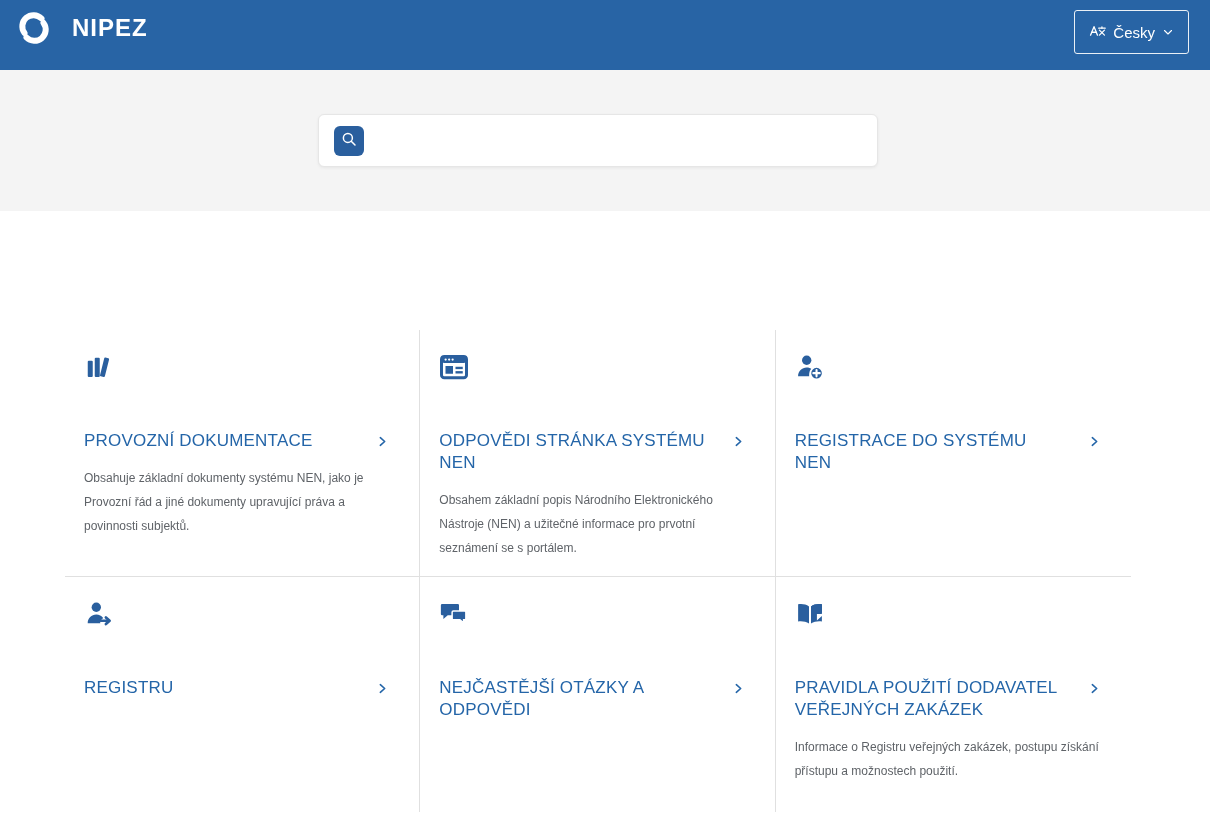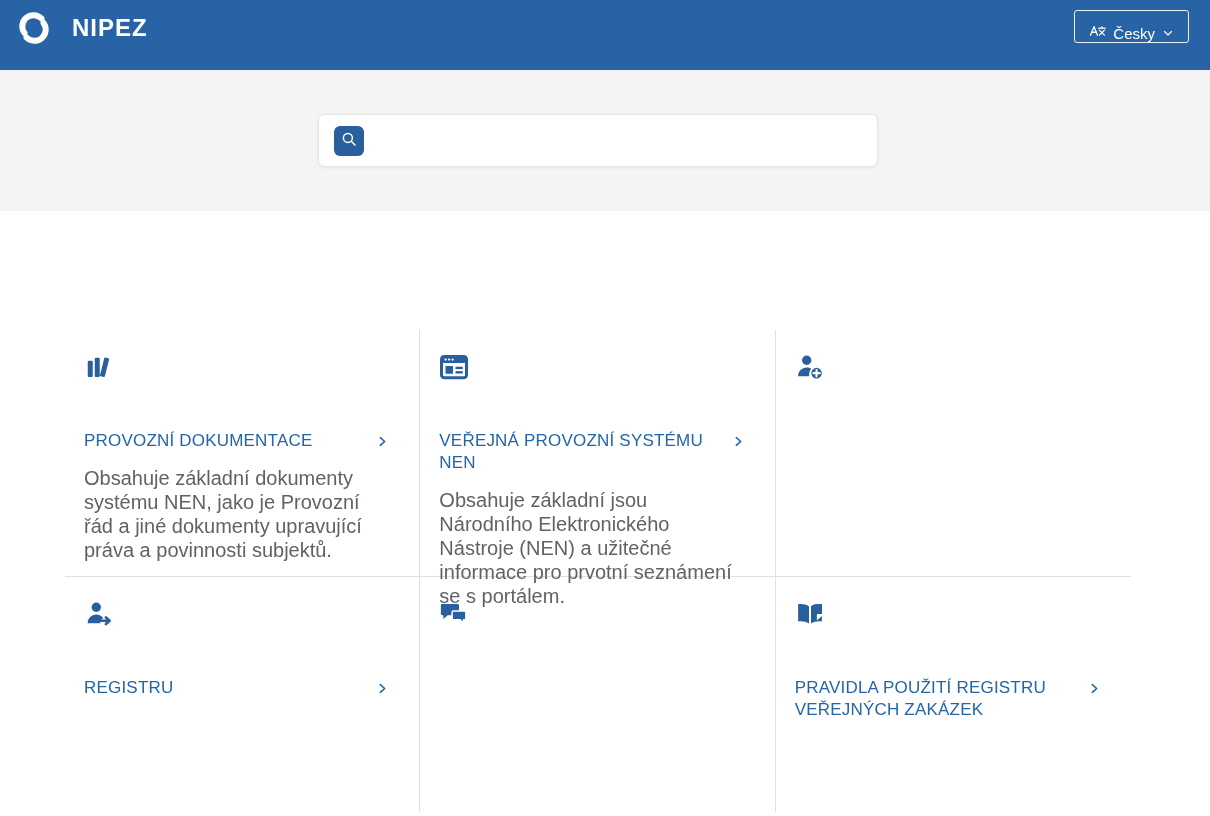--- a/index.html
+++ b/index.html
@@ -26,22 +26,22 @@
   }
   .brand {
     color: #ffffff;
     font-size: 24px;
     font-weight: 600;
     letter-spacing: 1px;
   }
   .lang-btn {
     position: absolute;
     right: 21px; top: 10px;
-    height: 33px;
-    display: flex; align-items: flex-end; gap: 7px;
+    height: 44px;
+    display: flex; align-items: center; gap: 7px;
     padding: 0 14px;
     background: transparent;
     border: 1px solid rgba(255,255,255,0.9);
     border-radius: 3px;
     color: #ffffff;
     font-size: 15px;
     font-family: "Liberation Sans", sans-serif;
     cursor: pointer;
   }
 
@@ -116,21 +116,21 @@
     font-weight: 500;
     letter-spacing: 0.2px;
     line-height: 22px;
     max-width: 278px;
   }
   .chevron-right { flex: 0 0 auto; margin-top: 4px; }
 
   .card-desc {
     margin-top: 14px;
     color: #5f6368;
-    font-size: 20px;
+    font-size: 12px;
     line-height: 24px;
   }
 </style>
 </head>
 <body>
 
 <div class="header">
   <div class="logo">
     <svg width="44" height="44" viewBox="0 0 44 44">
       <path d="M12.5 27 A11.2 11.2 0 0 1 29.5 12.5" fill="none" stroke="#ffffff" stroke-width="6" stroke-linecap="round"></path>
@@ -201,39 +201,47 @@
         <rect x="2" y="3.5" width="20" height="5.2" rx="2.2" fill="#2a5f9e"></rect>
         <circle cx="5.3" cy="6" r="0.9" fill="#ffffff"></circle>
         <circle cx="8.1" cy="6" r="0.9" fill="#ffffff"></circle>
         <circle cx="10.9" cy="6" r="0.9" fill="#ffffff"></circle>
         <rect x="5.2" y="11.2" width="6" height="6.2" fill="#2a5f9e"></rect>
         <rect x="13.2" y="11.8" width="5.8" height="1.9" fill="#2a5f9e"></rect>
         <rect x="13.2" y="15.3" width="5.8" height="1.9" fill="#2a5f9e"></rect>
       </svg>
     </div>
     <div class="card-title-row">
-      <span class="card-title">VEŘEJNÁ PROVOZNÍ SYSTÉMU NEN</span>
-      <span class="chevron-right">
-        <svg width="13" height="13" viewBox="0 0 24 24">
-            <polyline points="8,5 16,12 8,19" fill="none" stroke="#2465a8" stroke-width="3" stroke-linecap="round" stroke-linejoin="round"></polyline>
-          </svg>
-      </span>
-    </div>
-    <div class="card-desc">Obsahuje základní jsou Národního Elektronického Nástroje (NEN) a užitečné informace pro prvotní seznámení se s portálem.</div>
+      <span class="card-title">ODPOVĚDI STRÁNKA SYSTÉMU NEN</span>
+      <span class="chevron-right">
+        <svg width="13" height="13" viewBox="0 0 24 24">
+            <polyline points="8,5 16,12 8,19" fill="none" stroke="#2465a8" stroke-width="3" stroke-linecap="round" stroke-linejoin="round"></polyline>
+          </svg>
+      </span>
+    </div>
+    <div class="card-desc">Obsahem základní popis Národního Elektronického Nástroje (NEN) a užitečné informace pro prvotní seznámení se s portálem.</div>
   </div>
 
   <div class="cell col-2 row-0">
     <div class="card-icon">
       <svg width="32" height="30" viewBox="0 0 26 24" fill="#2a5f9e">
         <circle cx="9.5" cy="6.5" r="3.8"></circle>
         <path d="M2.5 19.5 c0-4 3.1-7 7-7 c1.6 0 3.1 0.5 4.3 1.5 c-1.4 1.1-2.3 2.9-2.3 4.7 l0 0.8 Z"></path>
         <circle cx="17.5" cy="17" r="5" fill="#2a5f9e" stroke="#ffffff" stroke-width="1.4"></circle>
         <path d="M17.5 14.4 V19.6 M14.9 17 H20.1" stroke="#ffffff" stroke-width="1.7" stroke-linecap="round"></path>
       </svg>
     </div>
+    <div class="card-title-row">
+      <span class="card-title">REGISTRACE DO SYSTÉMU NEN</span>
+      <span class="chevron-right">
+        <svg width="13" height="13" viewBox="0 0 24 24">
+            <polyline points="8,5 16,12 8,19" fill="none" stroke="#2465a8" stroke-width="3" stroke-linecap="round" stroke-linejoin="round"></polyline>
+          </svg>
+      </span>
+    </div>
   </div>
 
   <div class="cell col-0 row-1">
     <div class="card-icon">
       <svg width="32" height="30" viewBox="0 0 26 24" fill="#2a5f9e">
         <circle cx="10" cy="6.5" r="3.8"></circle>
         <path d="M3 19.5 c0-4 3.1-7 7-7 c2.3 0 4.3 1.1 5.6 2.8 l-2.4 2.2 l0 2 Z"></path>
         <path d="M13.5 17.5 H20" stroke="#2a5f9e" stroke-width="2.2" stroke-linecap="round" fill="none"></path>
         <path d="M17.8 14.8 L20.8 17.5 L17.8 20.2" fill="none" stroke="#2a5f9e" stroke-width="2.2" stroke-linecap="round" stroke-linejoin="round"></path>
       </svg>
@@ -248,34 +256,43 @@
     </div>
   </div>
 
   <div class="cell col-1 row-1">
     <div class="card-icon">
       <svg width="30" height="30" viewBox="0 0 24 24" fill="#2a5f9e">
         <path d="M2.5 4 h12.5 a1 1 0 0 1 1 1 v7 a1 1 0 0 1 -1 1 h-8 l-3.5 3 v-3 h-1 a1 1 0 0 1 -1 -1 v-7 a1 1 0 0 1 1 -1 Z"></path>
         <path d="M11.5 9.5 h9 a1 1 0 0 1 1 1 v5 a1 1 0 0 1 -1 1 h-0.8 v2.6 l-3 -2.6 h-5.2 a1 1 0 0 1 -1 -1 v-5 a1 1 0 0 1 1 -1 Z" stroke="#ffffff" stroke-width="1.2"></path>
       </svg>
     </div>
+    <div class="card-title-row">
+      <span class="card-title">NEJČASTĚJŠÍ OTÁZKY A ODPOVĚDI</span>
+      <span class="chevron-right">
+        <svg width="13" height="13" viewBox="0 0 24 24">
+            <polyline points="8,5 16,12 8,19" fill="none" stroke="#2465a8" stroke-width="3" stroke-linecap="round" stroke-linejoin="round"></polyline>
+          </svg>
+      </span>
+    </div>
   </div>
 
   <div class="cell col-2 row-1">
     <div class="card-icon">
       <svg width="30" height="30" viewBox="0 0 24 24" fill="#2a5f9e">
         <path d="M2.5 4.2 C5.5 3.6 8.8 4.2 11.2 5.9 V19.6 C8.8 18 5.5 17.4 2.5 17.9 Z"></path>
         <path d="M21.5 4.2 C18.5 3.6 15.2 4.2 12.8 5.9 V19.6 C15.2 18 18.5 17.4 21.5 17.9 L21.5 13.5 L17.5 17.2 L17.5 12 L21.5 12 Z"></path>
         <path d="M21.5 4.2 L21.5 11.2 L18.3 11.2" fill="#2a5f9e"></path>
         <path d="M12.8 5.9 C15.2 4.2 18.5 3.6 21.5 4.2 L21.5 11 H17 L17 16.5 C15.6 16.6 14.1 17 12.8 17.9 Z"></path>
       </svg>
     </div>
     <div class="card-title-row">
-      <span class="card-title">PRAVIDLA POUŽITÍ REGISTRU VEŘEJNÝCH ZAKÁZEK</span>
-      <span class="chevron-right">
-        <svg width="13" height="13" viewBox="0 0 24 24">
-            <polyline points="8,5 16,12 8,19" fill="none" stroke="#2465a8" stroke-width="3" stroke-linecap="round" stroke-linejoin="round"></polyline>
-          </svg>
-      </span>
-    </div>
+      <span class="card-title">PRAVIDLA POUŽITÍ DODAVATEL VEŘEJNÝCH ZAKÁZEK</span>
+      <span class="chevron-right">
+        <svg width="13" height="13" viewBox="0 0 24 24">
+            <polyline points="8,5 16,12 8,19" fill="none" stroke="#2465a8" stroke-width="3" stroke-linecap="round" stroke-linejoin="round"></polyline>
+          </svg>
+      </span>
+    </div>
+    <div class="card-desc">Informace o Registru veřejných zakázek, postupu získání přístupu a možnostech použití.</div>
   </div>
 
 </div>
 
 </body></html>

